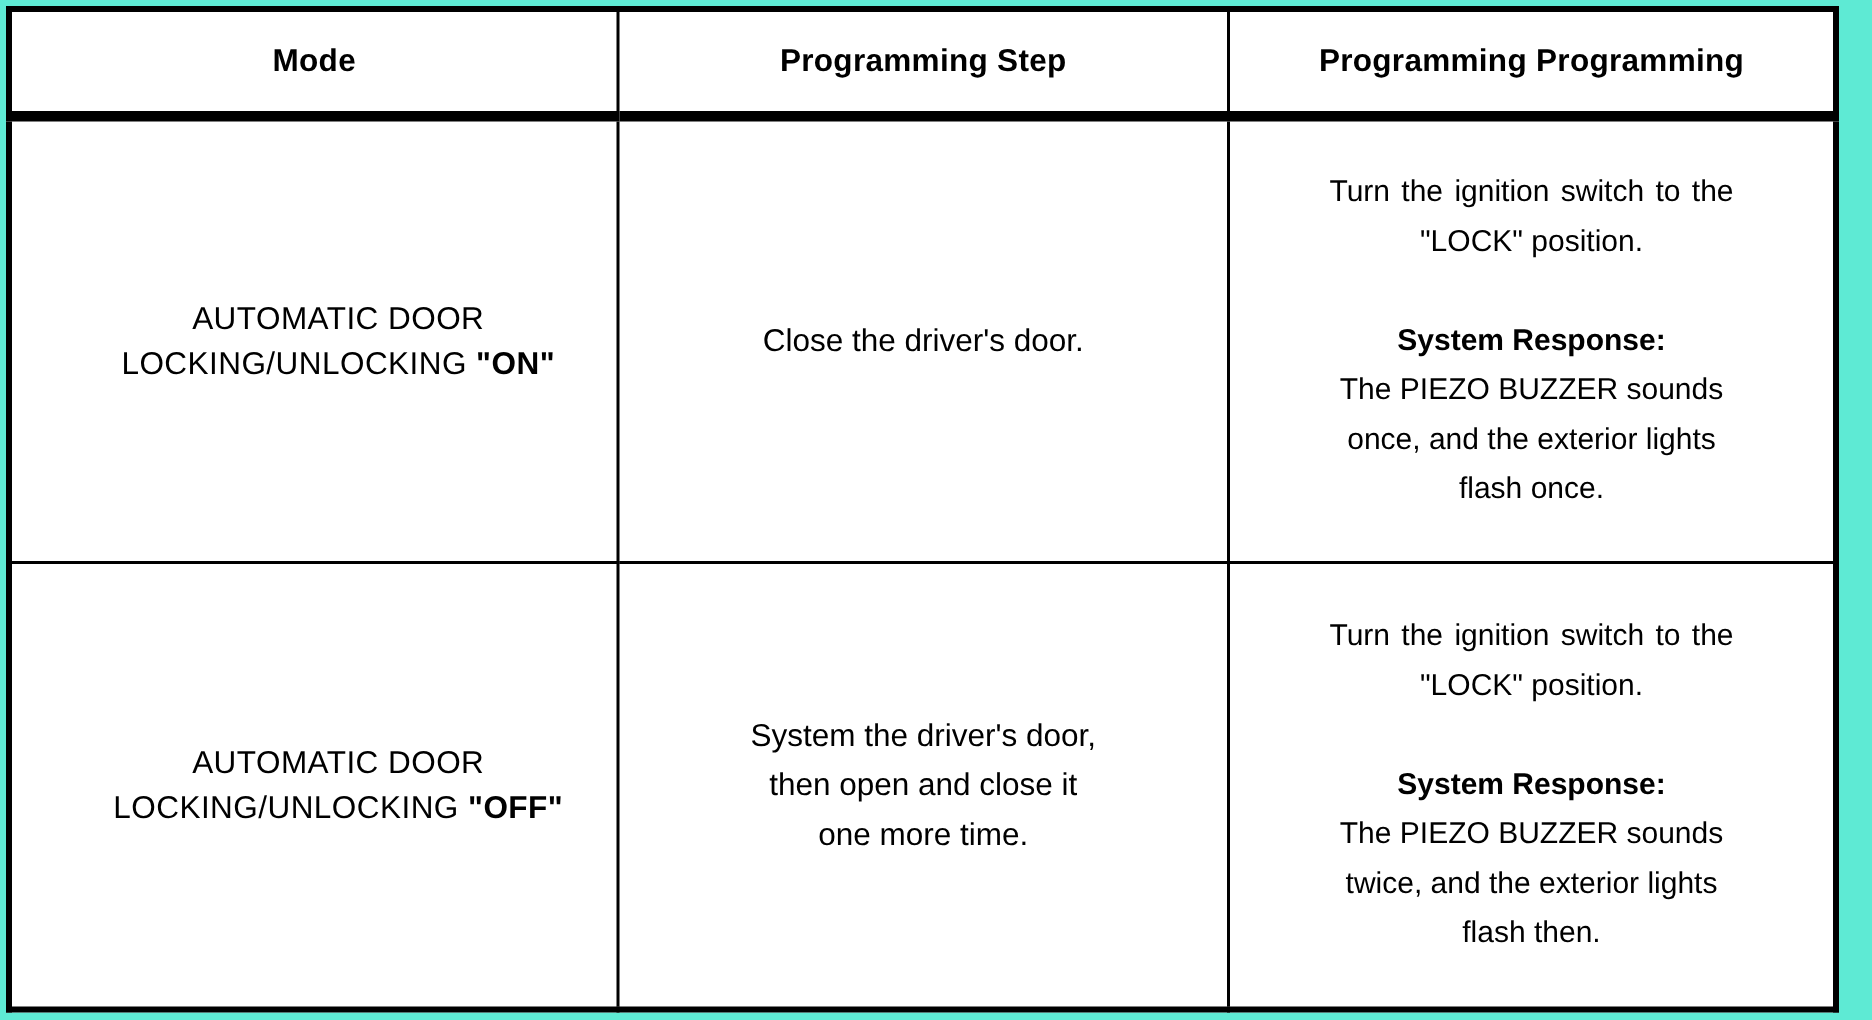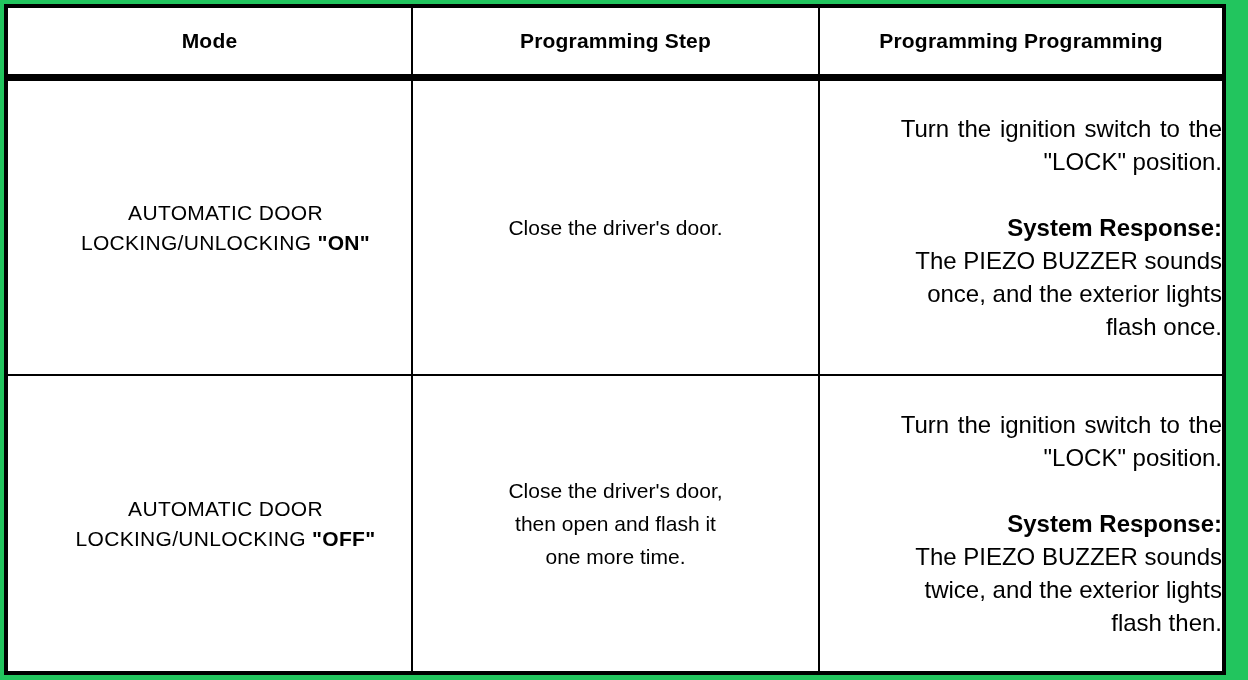--- a/index.html
+++ b/index.html
@@ -15,21 +15,21 @@
     overflow: hidden;
     font-family: "Liberation Sans", sans-serif;
     color: #000000;
     -webkit-font-smoothing: none;
   }
 
   .page {
     position: relative;
     width: 1248px;
     height: 680px;
-    background: #22c55e;
+    background: #5eead4;
   }
 
   
   .prog-table {
     position: absolute;
     left: 4px;
     top: 4px;
     width: 1218px;          
     border-collapse: collapse;
     table-layout: fixed;
@@ -77,22 +77,22 @@
   }
 
   .cell-step {
     text-align: center;
     font-size: 21px;
     line-height: 33px;
     padding: 0 14px;
   }
 
   .cell-completion {
-    text-align: right;
-    font-size: 24px;
+    text-align: center;
+    font-size: 20px;
     line-height: 33px;
     padding: 0 10px 0 18px;
     vertical-align: middle;
   }
 
   .mode-line      { display: block; white-space: nowrap; margin-left: 32px; }
   .step-line      { display: block; text-align: center; }
   .comp-line      { display: block; }
 
   .b { font-weight: bold; }
@@ -156,22 +156,22 @@
       </tr>
 
       <tr class="row-2">
 
         <td class="body-cell cell-mode">
           <span class="mode-line">AUTOMATIC DOOR</span>
           <span class="mode-line"><span>LOCKING/UNLOCKING </span><span class="b">"OFF"</span></span>
         </td>
 
         <td class="body-cell cell-step">
-          <span class="step-line">Close the driver's door,</span>
-          <span class="step-line">then open and flash it</span>
+          <span class="step-line">System the driver's door,</span>
+          <span class="step-line">then open and close it</span>
           <span class="step-line">one more time.</span>
         </td>
 
         <td class="body-cell cell-completion">
           <span class="comp-line justified">Turn the ignition switch to the</span>
           <span class="comp-line">"LOCK" position.</span>
           <span class="spacer-line"></span>
           <span class="comp-line b">System Response:</span>
           <span class="comp-line">The PIEZO BUZZER sounds</span>
           <span class="comp-line">twice, and the exterior lights</span>

